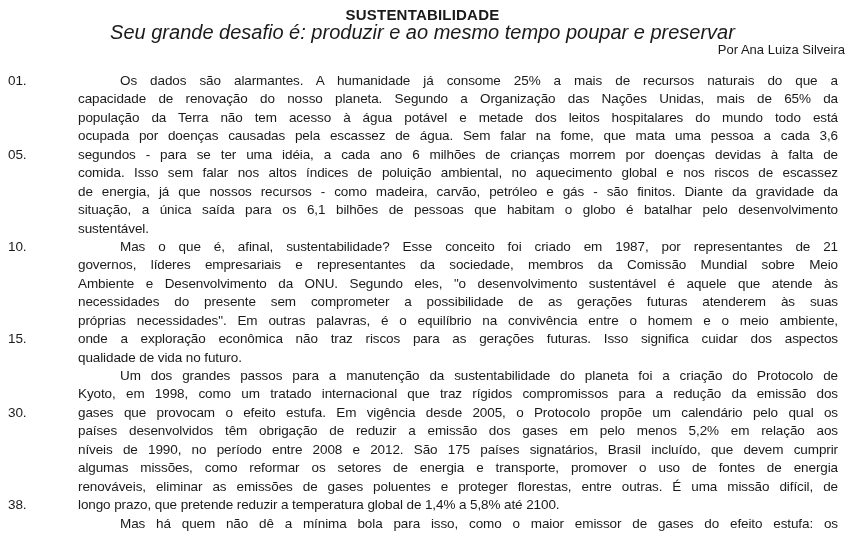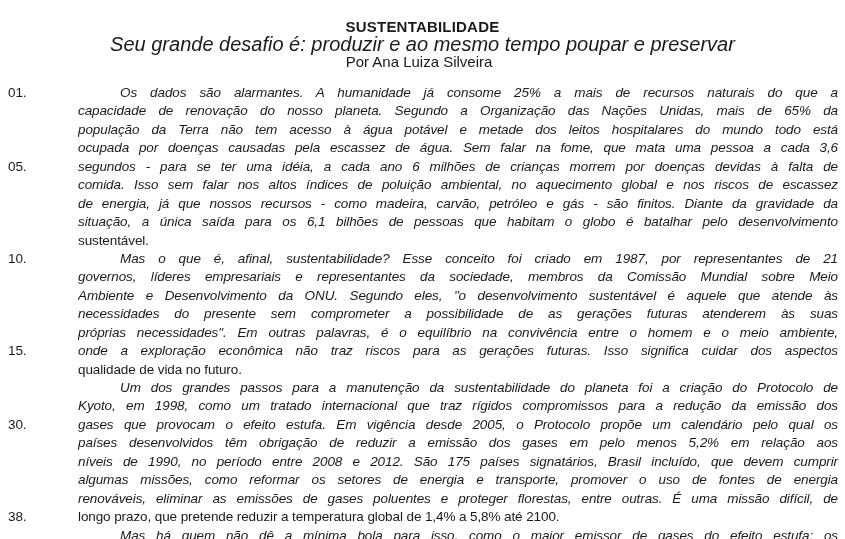--- a/index.html
+++ b/index.html
@@ -7,38 +7,37 @@
   .page {
     position: relative;
     width: 845px;
     height: 539px;
     background: #ffffff;
     color: #1a1a1a;
     font-family: "Liberation Sans", sans-serif;
     overflow: hidden;
   }
   .hdr-title {
-    padding-top: 18px;
+    padding-top: 6px;
     text-align: center;
     font-size: 15px;
     font-weight: 700;
     line-height: 17px;
     letter-spacing: 0.2px;
   }
   .hdr-subtitle {
     text-align: center;
     font-style: italic;
     font-size: 20px;
     line-height: 19px;
   }
   .hdr-byline {
-    text-align: center;
-    font-size: 15px;
+    text-align: right;
+    font-size: 13px;
     line-height: 16px;
-    padding-right: 7px;
   }
   .body-lines {
     margin-top: 14px;
   }
   .line {
     display: flex;
     height: 18.45px;
   }
   .num {
     flex: none;
@@ -53,21 +52,20 @@
     padding-right: 7px;
     font-size: 13.5px;
     line-height: 18.45px;
     letter-spacing: -0.1px;
     white-space: normal;
     overflow: hidden;
   }
   .txt.justify {
     text-align: justify;
     text-align-last: justify;
-    font-style: italic;
   }
   .txt.indent {
     text-indent: 42px;
   }
 </style>
 </head>
 <body>
 
 <div class="page" style="color: rgb(26, 26, 26); background: rgb(255, 255, 255);">
   <header>

